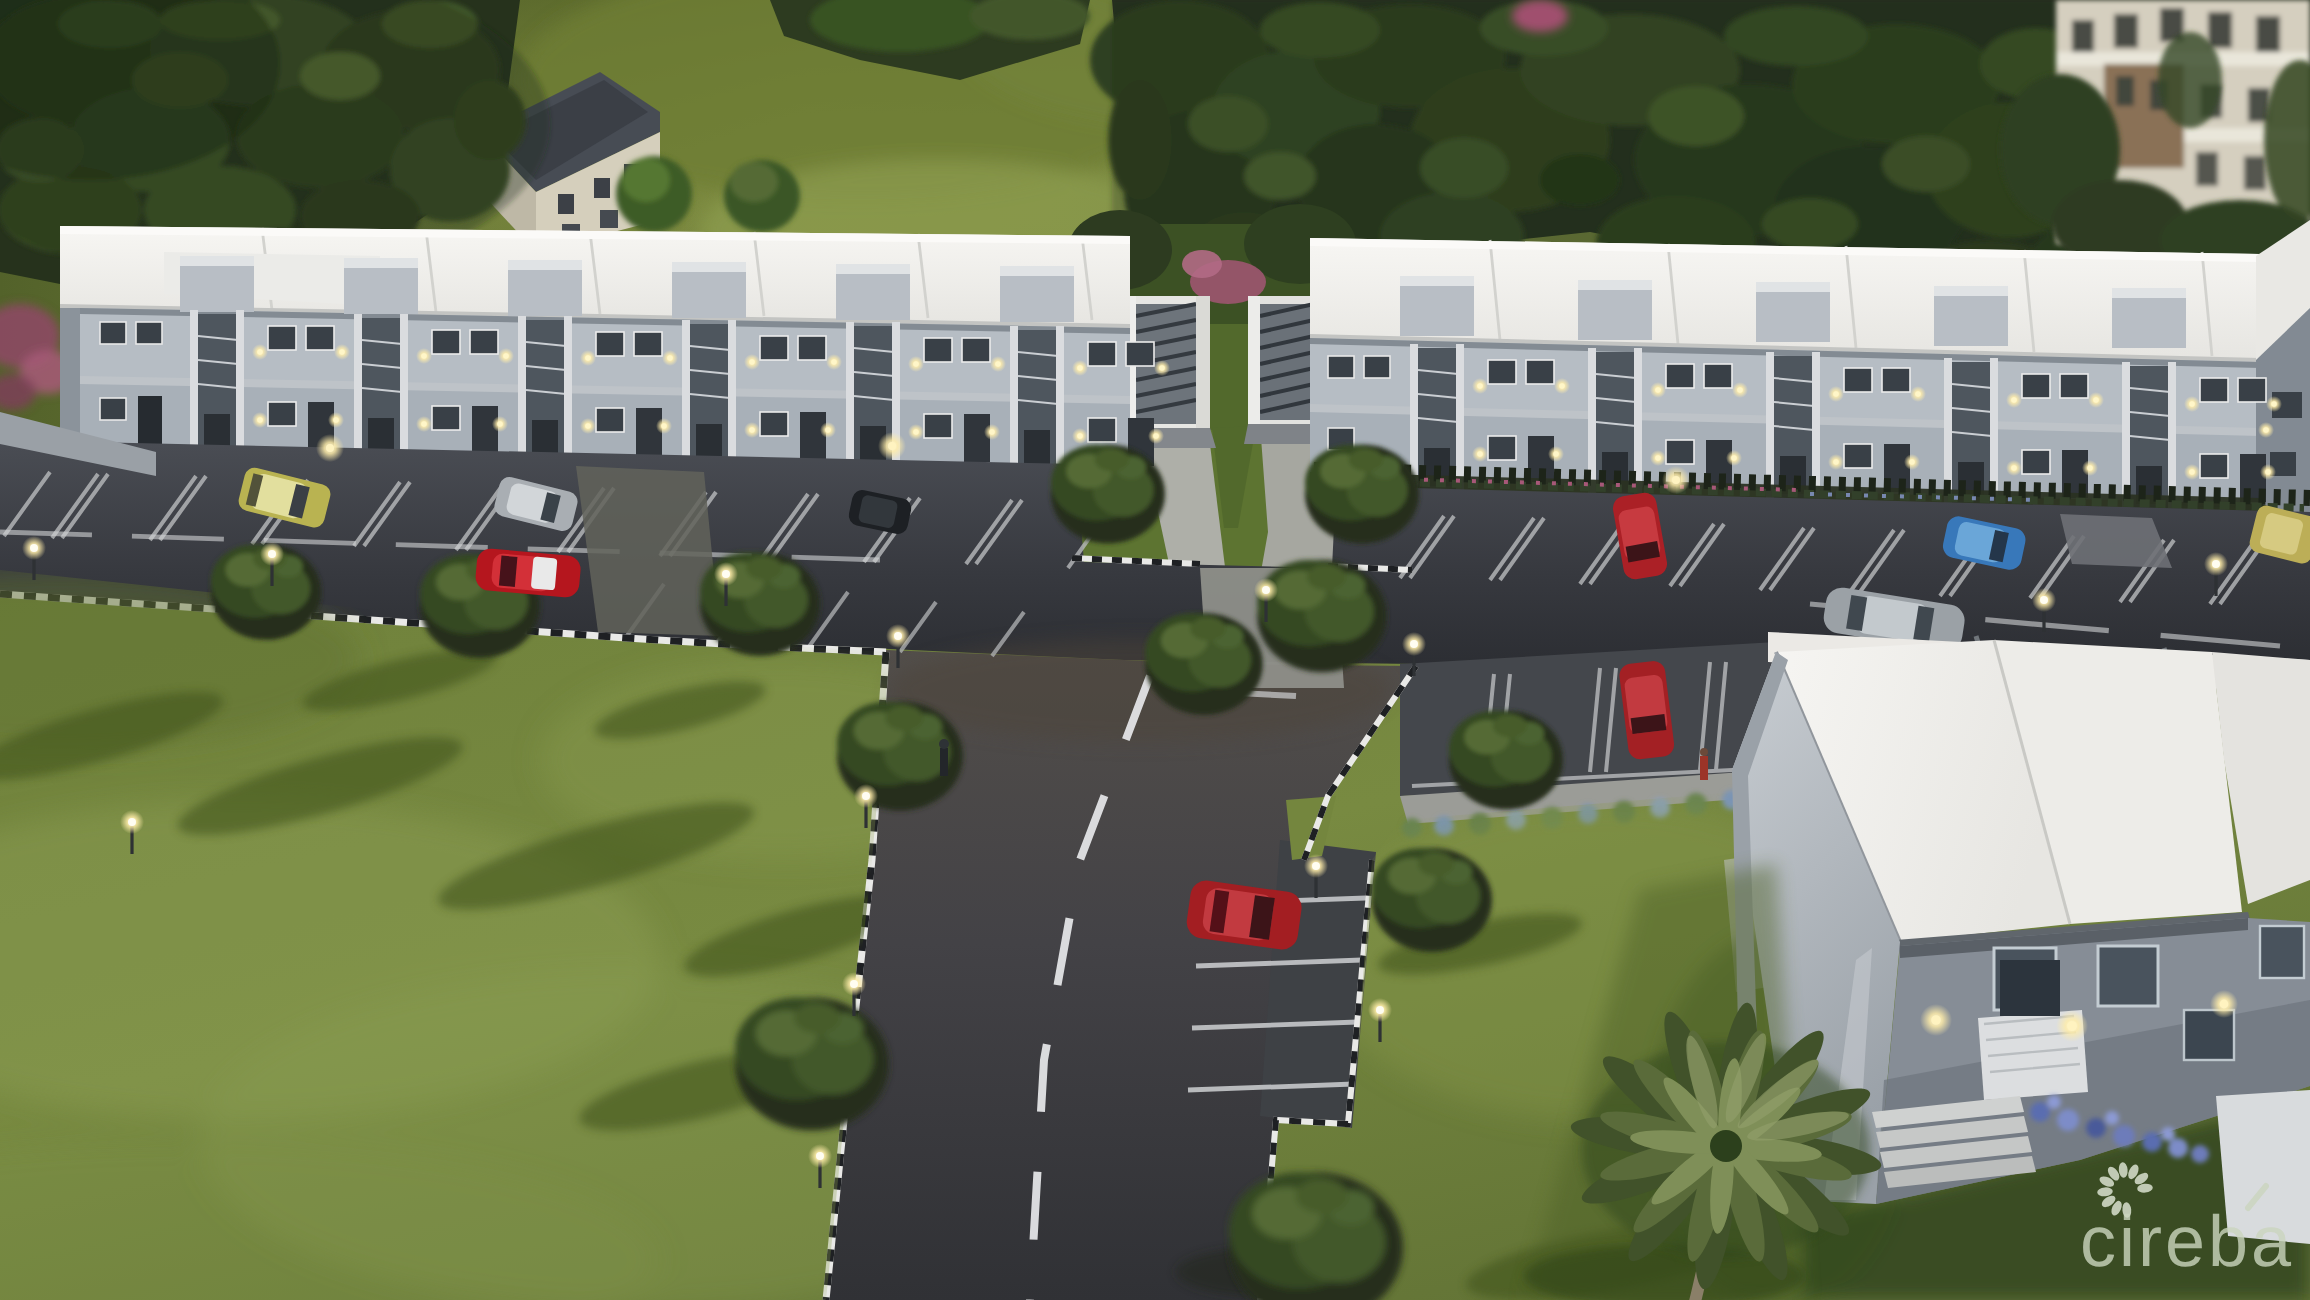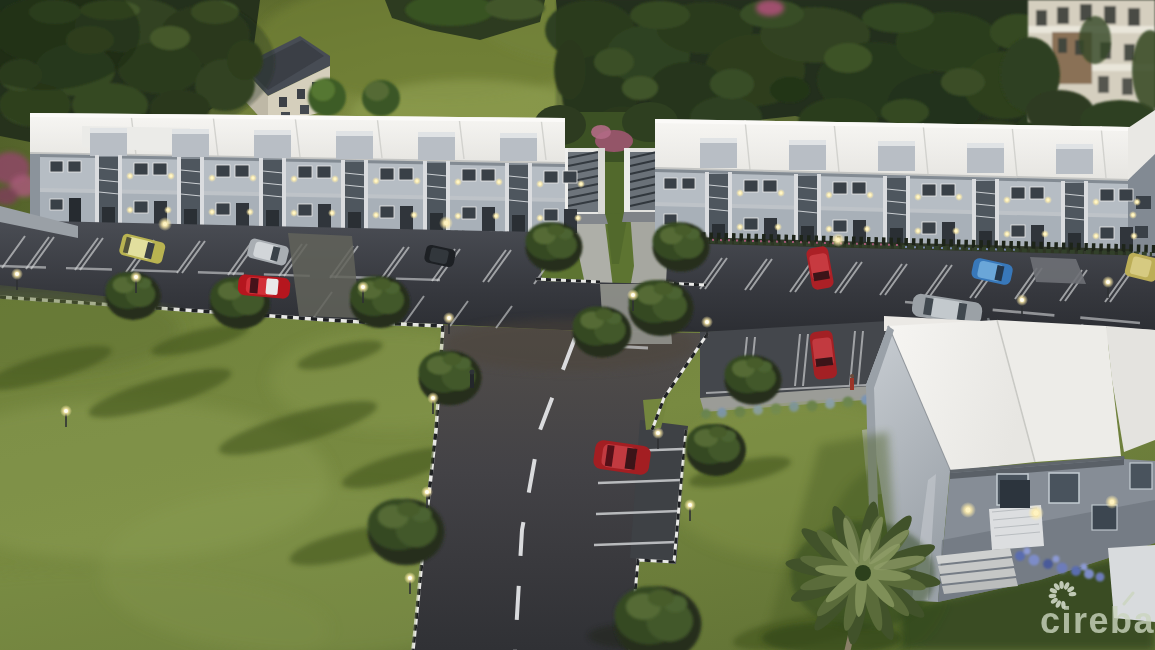--- a/index.html
+++ b/index.html
@@ -1,16 +1,16 @@
 <!DOCTYPE html>
 <html><head>
 <meta charset="utf-8">
 <style>
 html,body{margin:0;padding:0;background:#6f7e3a;}
-#scene{width:1155px;height:650px;overflow:hidden;position:relative;font-family:"Liberation Sans",sans-serif;font-weight:bold;}
+#scene{width:1155px;height:650px;overflow:hidden;position:relative;font-family:"Liberation Sans",sans-serif;}
 </style>
 </head>
 <body>
 <div id="scene">
 <svg width="1155" height="650" viewBox="0 0 1155 650" xmlns="http://www.w3.org/2000/svg">
 <defs>
 <linearGradient id="gTop" x1="0" y1="0" x2="1" y2="0">
 <stop offset="0" stop-color="#53622a"></stop>
           <stop offset="0.35" stop-color="#808e42"></stop>
           <stop offset="0.62" stop-color="#73823b"></stop>

